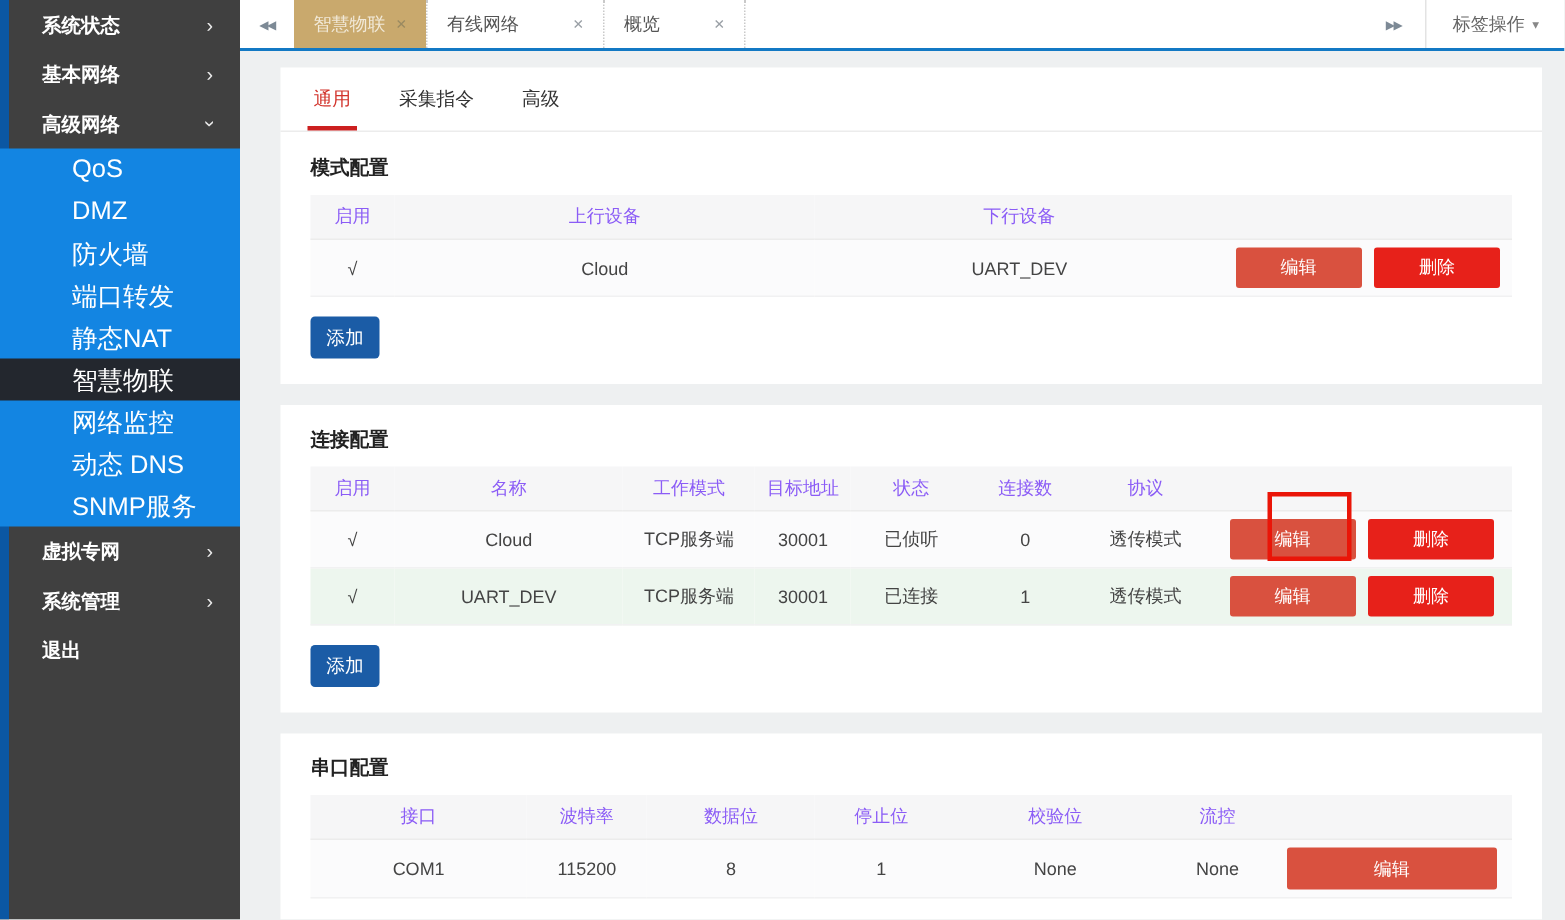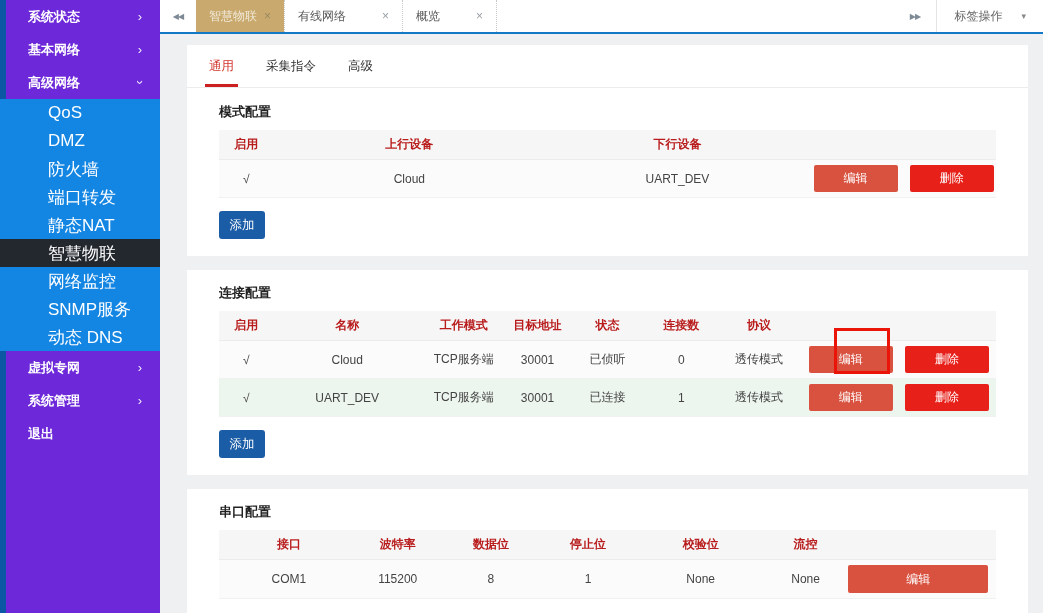--- a/index.html
+++ b/index.html
@@ -4,21 +4,21 @@
 <style>
   * { box-sizing: border-box; }
   html,body { margin:0; padding:0; }
   body {
     width:1043px; height:613px; overflow:hidden;
     font-family:"Liberation Sans","DejaVu Sans",sans-serif;
     display:flex; background:#eef0f1; font-size:12px;
   }
 
   
-  .sidebar { width:160px; min-width:160px; height:613px; background:#6d28d9; color:#fff; position:relative; }
+  .sidebar { width:160px; min-width:160px; height:613px; background:#404040; color:#fff; position:relative; }
   .sidebar-strip { position:absolute; left:0; top:0; width:6px; height:100%; background:#0b57a3; }
   .nav-top {
     height:33px; display:flex; align-items:center; justify-content:space-between;
     padding:0 18px 0 28px; font-size:13px; font-weight:bold; cursor:pointer; position:relative; z-index:1;
   }
   .nav-sub-wrap { background:#1385e2; position:relative; z-index:1; }
   .nav-sub { height:28px; display:flex; align-items:center; padding-left:48px; font-size:17px; cursor:pointer; }
   .nav-sub.selected { background:#23272e; position:relative; z-index:2; }
   .arrow { font-size:13px; font-weight:normal; color:rgba(255,255,255,.9); }
   .arrow.down { display:inline-block; transform:rotate(90deg); }
@@ -33,46 +33,46 @@
     color:#7d8a96; font-size:8px; letter-spacing:-1px; cursor:pointer; width:36px;
   }
   .tab-expand { border-right:1px solid #e3e3e3; width:44px; }
   .tab { display:flex; align-items:center; gap:7px; padding:0 13px; font-size:12px; color:#555; cursor:pointer; }
   .tab .close { color:#9aa0a6; font-size:12px; }
   .tab.active { background:#c9a96d; color:#f1e9d8; }
   .tab.active .close { color:#9a8a61; }
   .tab.inactive { border-right:1px dotted #c9c9c9;gap:36px; }
   .tab.inactive.bl { border-left:1px dotted #c9c9c9; }
   .tabbar-spacer { flex:1; }
-  .tab-menu { display:flex; align-items:center; gap:19px; padding:0 17px; font-size:12px; color:#666; cursor:pointer; }
+  .tab-menu { display:flex; align-items:center; gap:5px; padding:0 17px; font-size:12px; color:#666; cursor:pointer; }
   .tab-menu .caret { font-size:9px; color:#888; }
 
   
   .content { flex:1; padding:11px 15px 0 27px; overflow:hidden; }
   .card { background:#fff; margin-bottom:14px; }
 
   .card-tabs { display:flex; gap:28px; padding:0 20px; border-bottom:1px solid #ececec; height:43px; }
   .ctab { display:flex; align-items:center; font-size:12.5px; color:#333; position:relative; cursor:pointer; padding:0 2px; }
   .ctab.active { color:#d2342c; }
   .ctab.active::after { content:""; position:absolute; left:-2px; right:-2px; bottom:0; height:3px; background:#cc1f1f; }
 
-  .section { padding:0 32px; }
+  .section { padding:0 20px; }
   .sec-title { font-size:13px; font-weight:bold; color:#222; padding:15px 0 9px; }
 
   table.tbl { width:100%; border-collapse:collapse; font-size:12px; color:#444; table-layout:fixed; }
-  .tbl th { background:#f6f6f7; font-weight:bold; color:#b91c1c; padding:6px 4px; text-align:center; border-bottom:1px solid #ececec; }
+  .tbl th { background:#f6f6f7; font-weight:normal; color:#8b5cf6; padding:6px 4px; text-align:center; border-bottom:1px solid #ececec; }
   .tbl td { text-align:center; padding:5px 4px; background:#fbfbfc; border-bottom:1px solid #f1f1f2; }
   .tbl tr.green td { background:#edf6ee; }
 
   .btn { border:none; color:#fff; font-size:12px; border-radius:2px; cursor:pointer; font-family:inherit; display:inline-block; }
   .btn-edit  { background:#d9513f; width:84px; height:27px; }
   .btn-del   { background:#e7211a; width:84px; height:27px; margin-left:5px; }
   .btn-edit-wide { background:#d9513f; width:140px; height:28px; }
   .btn-add   { background:#1b5ca6; width:46px; height:28px; border-radius:3px; font-size:12.5px; margin:13px 0 17px; }
-  .btn-wrap { position:relative; display:inline-block; white-space:nowrap;font-family:Liberation Mono, monospace; }
+  .btn-wrap { position:relative; display:inline-block; white-space:nowrap; }
   .annotation-box {
     position:absolute; left:25px; top:-18px; width:56px; height:46px;
     border:3px solid #ea1508; pointer-events:none; z-index:5;
   }
 </style>
 </head>
 <body>
 
 <aside class="sidebar">
   <div class="sidebar-strip"></div>
@@ -106,24 +106,24 @@
     <div class="nav-sub">
       <span>静态NAT</span>
       </div>
     <div class="nav-sub selected">
       <span>智慧物联</span>
       </div>
     <div class="nav-sub">
       <span>网络监控</span>
       </div>
     <div class="nav-sub">
+      <span>动态 DNS</span>
+      </div>
+    <div class="nav-sub">
       <span>SNMP服务</span>
-      </div>
-    <div class="nav-sub">
-      <span>动态 DNS</span>
       </div>
   </div>
 
   <div class="nav-top">
     <span>虚拟专网</span>
     <span class="arrow">›</span>
   </div>
   <div class="nav-top">
     <span>系统管理</span>
     <span class="arrow">›</span>

